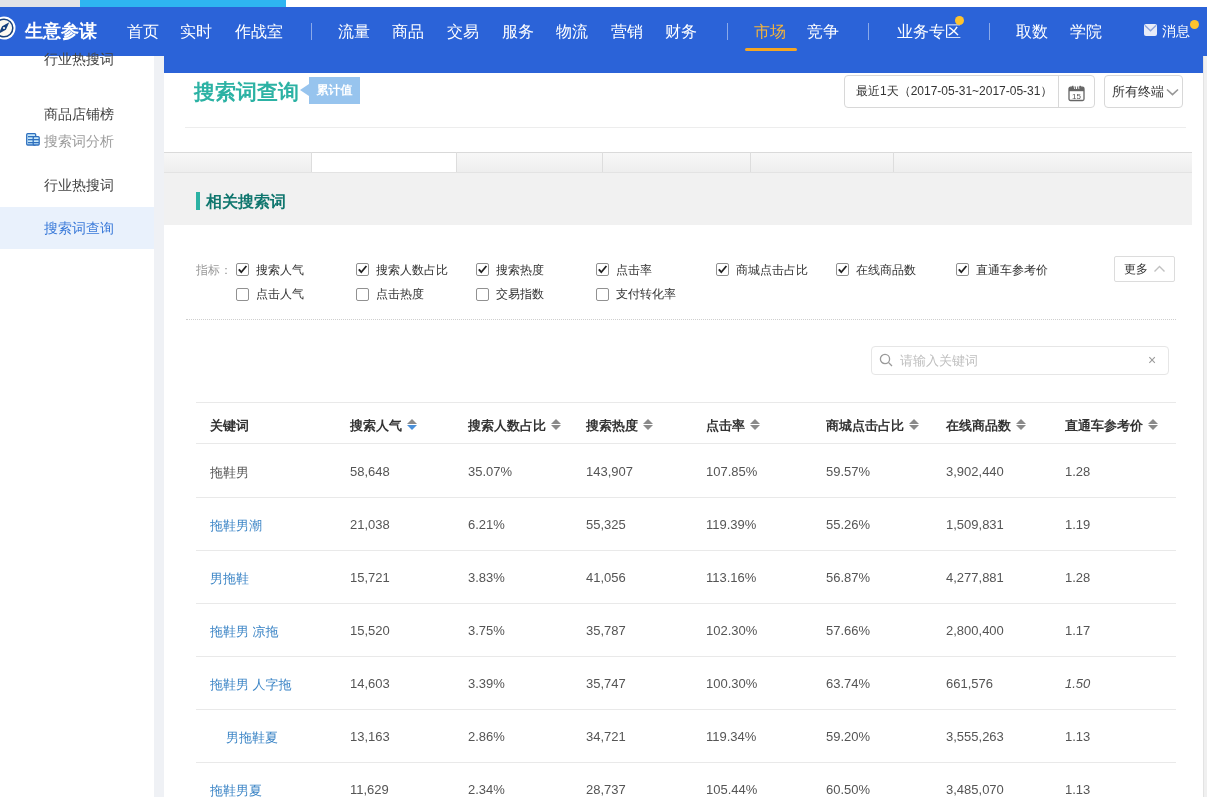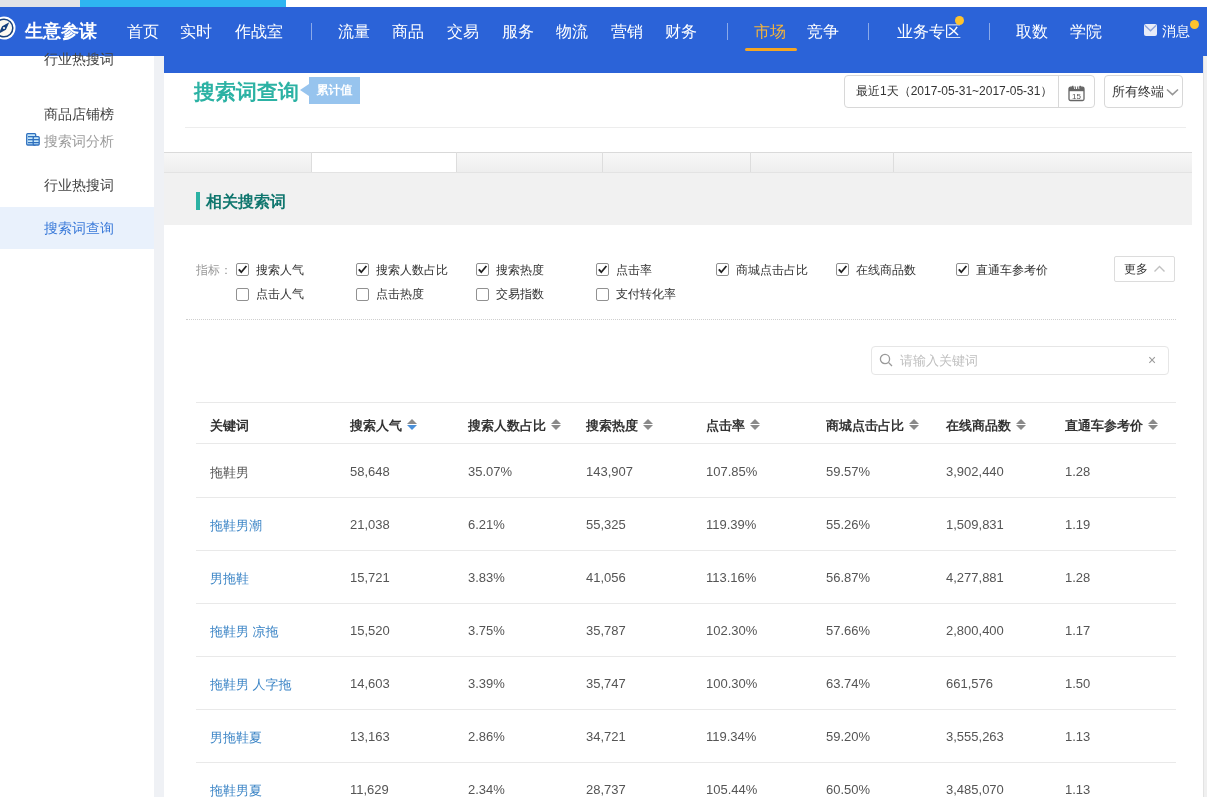--- a/index.html
+++ b/index.html
@@ -244,23 +244,23 @@
 <div class="cell" style="left:946px;top:623px;">2,800,400</div>
 <div class="cell" style="left:1065px;top:623px;">1.17</div>
 
 <div class="cell link" style="left:210px;top:676px;">拖鞋男 人字拖</div>
 <div class="cell" style="left:350px;top:676px;">14,603</div>
 <div class="cell" style="left:468px;top:676px;">3.39%</div>
 <div class="cell" style="left:586px;top:676px;">35,747</div>
 <div class="cell" style="left:706px;top:676px;">100.30%</div>
 <div class="cell" style="left:826px;top:676px;">63.74%</div>
 <div class="cell" style="left:946px;top:676px;">661,576</div>
-<div class="cell" style="left:1065px;top:676px;">1.50</div>
-
-<div class="cell link" style="left:210px;top:729px;">男拖鞋夏</div>
+<div class="cell" style="left:1065px;top:676px;font-style:italic;">1.50</div>
+
+<div class="cell link" style="left:226px;top:729px;">男拖鞋夏</div>
 <div class="cell" style="left:350px;top:729px;">13,163</div>
 <div class="cell" style="left:468px;top:729px;">2.86%</div>
 <div class="cell" style="left:586px;top:729px;">34,721</div>
 <div class="cell" style="left:706px;top:729px;">119.34%</div>
 <div class="cell" style="left:826px;top:729px;">59.20%</div>
 <div class="cell" style="left:946px;top:729px;">3,555,263</div>
 <div class="cell" style="left:1065px;top:729px;">1.13</div>
 
 <div class="cell link" style="left:210px;top:782px;">拖鞋男夏</div>
 <div class="cell" style="left:350px;top:782px;">11,629</div>

